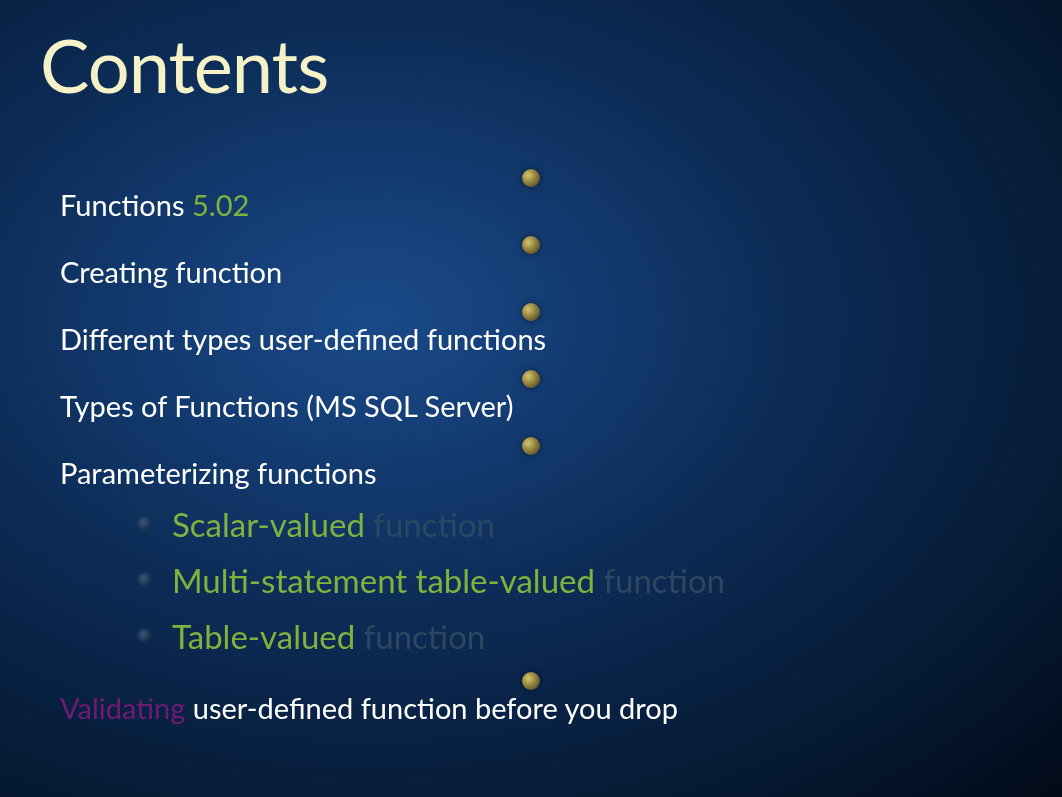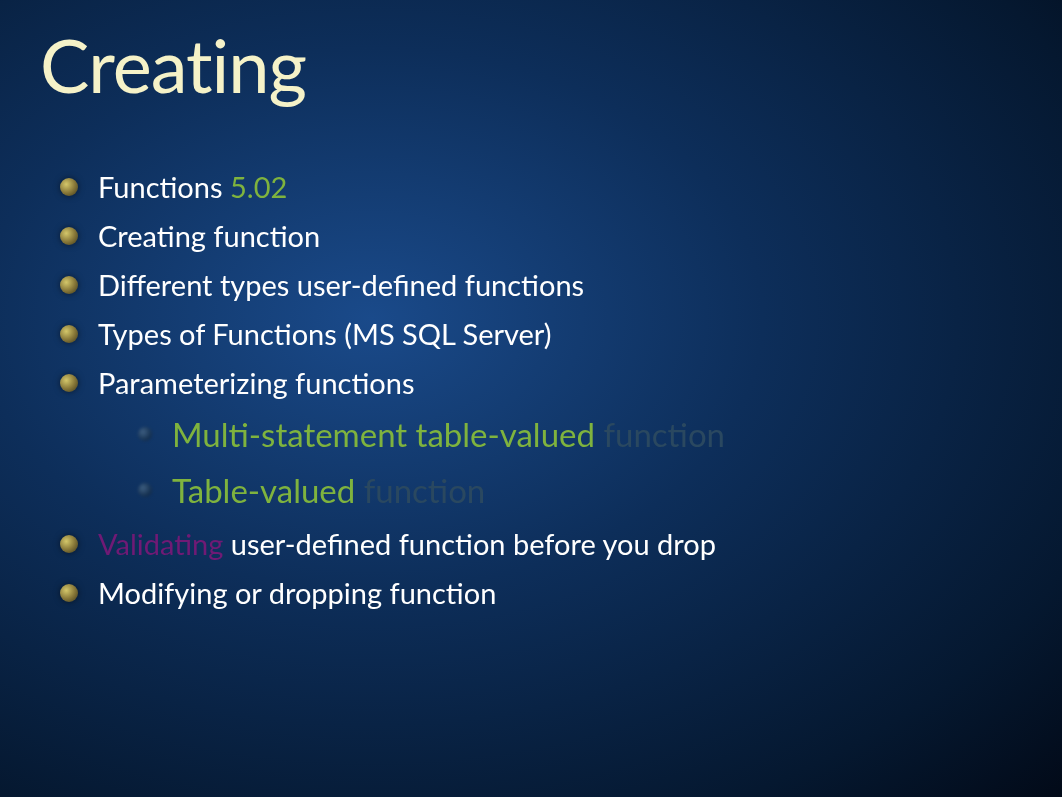--- a/index.html
+++ b/index.html
@@ -26,20 +26,21 @@
       list-style: none;
       padding-left: 20px;
     }
     .bullet-item {
       display: flex;
       align-items: baseline;
       margin-bottom: 14px;
       font-size: 29px;
       color: #ffffff;
       font-weight: 400;
+      flex-direction: column;
     }
     .bullet-icon {
       width: 18px;
       height: 18px;
       border-radius: 50%;
       background: radial-gradient(circle at 35% 35%, #d4c76a 0%, #8a7a3a 50%, #3a3418 100%);
       box-shadow: 0 0 6px rgba(0,0,0,0.5);
       margin-right: 20px;
       flex-shrink: 0;
       align-self: center;
@@ -73,21 +74,21 @@
     .green { color: #7fb33e; }
     .orange { color: #701a75; }
     .dim-blue { color: #2a4860; }
     .white { color: #ffffff; }
     .txt span { white-space: pre; }
   </style>
 </head>
 <body>
 
 <div class="slide">
-  <h1 class="title">Creating</h1>
+  <h1 class="title">Contents</h1>
   <ul class="bullets">
       <li class="bullet-item">
         <span class="bullet-icon"></span>
         <span class="txt"><span class="white">Functions </span><span class="green">5.02</span></span>
       </li>
       <li class="bullet-item">
         <span class="bullet-icon"></span>
         <span class="txt"><span class="white">Creating function</span></span>
       </li>
       <li class="bullet-item">
@@ -98,29 +99,29 @@
         <span class="bullet-icon"></span>
         <span class="txt"><span class="white">Types of Functions (MS SQL Server)</span></span>
       </li>
       <li class="bullet-item">
         <span class="bullet-icon"></span>
         <span class="txt"><span class="white">Parameterizing functions</span></span>
       </li>
       <ul class="sub-bullets">
         <li class="sub-bullet-item">
           <span class="sub-bullet-icon"></span>
+          <span class="txt"><span class="green">Scalar-valued</span><span class="dim-blue"> function</span></span>
+        </li>
+        <li class="sub-bullet-item">
+          <span class="sub-bullet-icon"></span>
           <span class="txt"><span class="green">Multi-statement table-valued</span><span class="dim-blue"> function</span></span>
         </li>
         <li class="sub-bullet-item">
           <span class="sub-bullet-icon"></span>
           <span class="txt"><span class="green">Table-valued</span><span class="dim-blue"> function</span></span>
         </li>
       </ul>
       <li class="bullet-item">
         <span class="bullet-icon"></span>
         <span class="txt"><span class="orange">Validating</span><span class="white"> user-defined function before you drop</span></span>
       </li>
-      <li class="bullet-item">
-        <span class="bullet-icon"></span>
-        <span class="txt"><span class="white">Modifying or dropping function</span></span>
-      </li>
     </ul>
 </div>
 
 </body></html>

